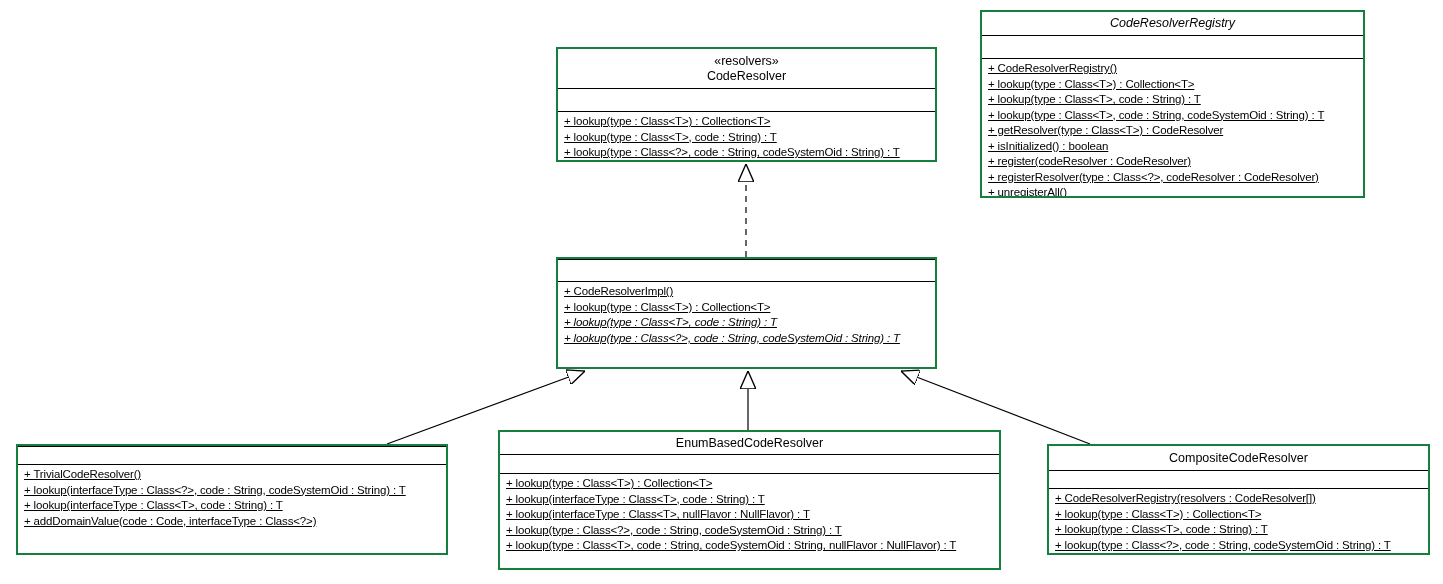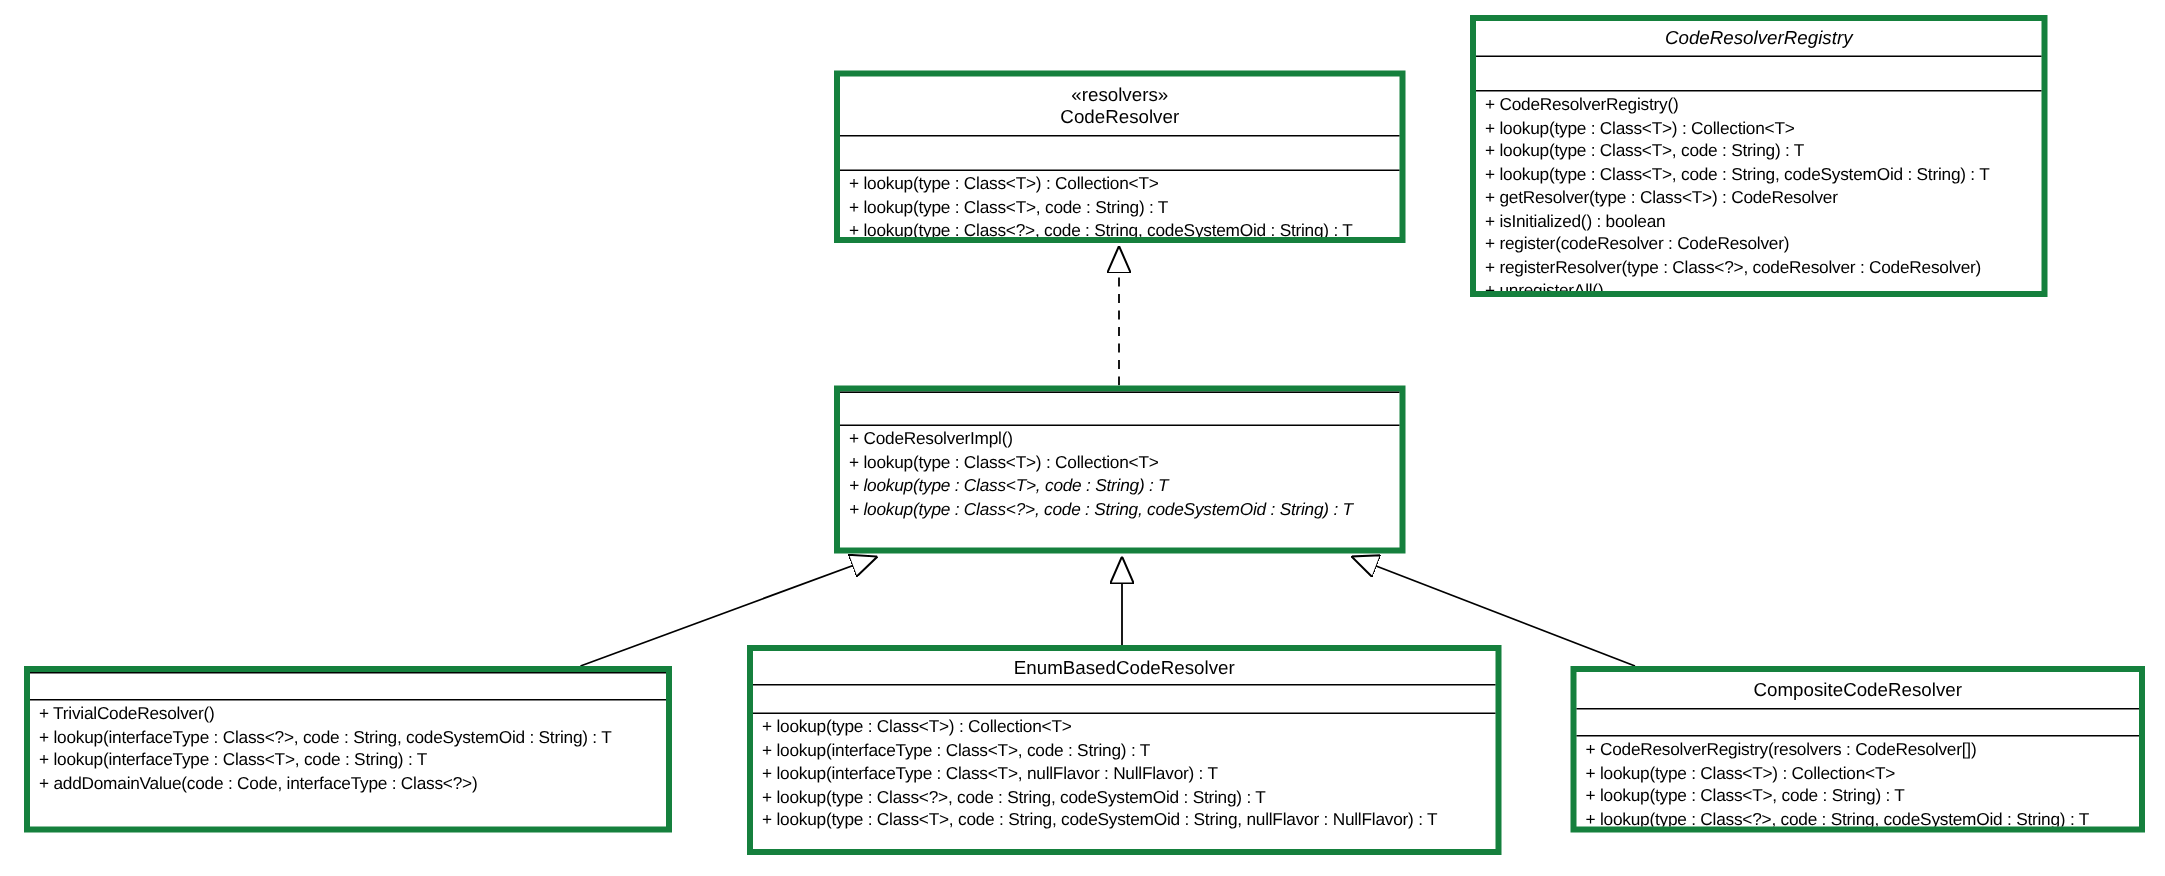--- a/index.html
+++ b/index.html
@@ -9,21 +9,21 @@
     background:#ffffff;
     font-family:"Liberation Sans", sans-serif;
     color:#000;
     overflow:hidden;
   }
   #edges{position:absolute;left:0;top:0;z-index:0;}
   .uml-box{
     position:absolute;
     box-sizing:border-box;
     background:#ffffff;
-    border:4px solid #15803d;
+    border:2px solid #15803d;
     display:flex;
     flex-direction:column;
     z-index:1;
   }
   .uml-title{
     box-sizing:border-box;
     display:flex;
     flex-direction:column;
     align-items:center;
     justify-content:center;
@@ -37,20 +37,21 @@
     box-sizing:border-box;
     border-top:1px solid #000;
     border-bottom:1px solid #000;
     flex:0 0 auto;
   }
   .uml-methods{
     box-sizing:border-box;
     flex:1 1 auto;
     padding:2px 6px;
     overflow:hidden;
+    text-decoration:underline;
   }
   .method-line{
     font-size:11.5px;
     line-height:15.5px;
     letter-spacing:-0.15px;
     white-space:nowrap;
   }
   .method-line.italic{font-style:italic;}
 </style>
 </head>

